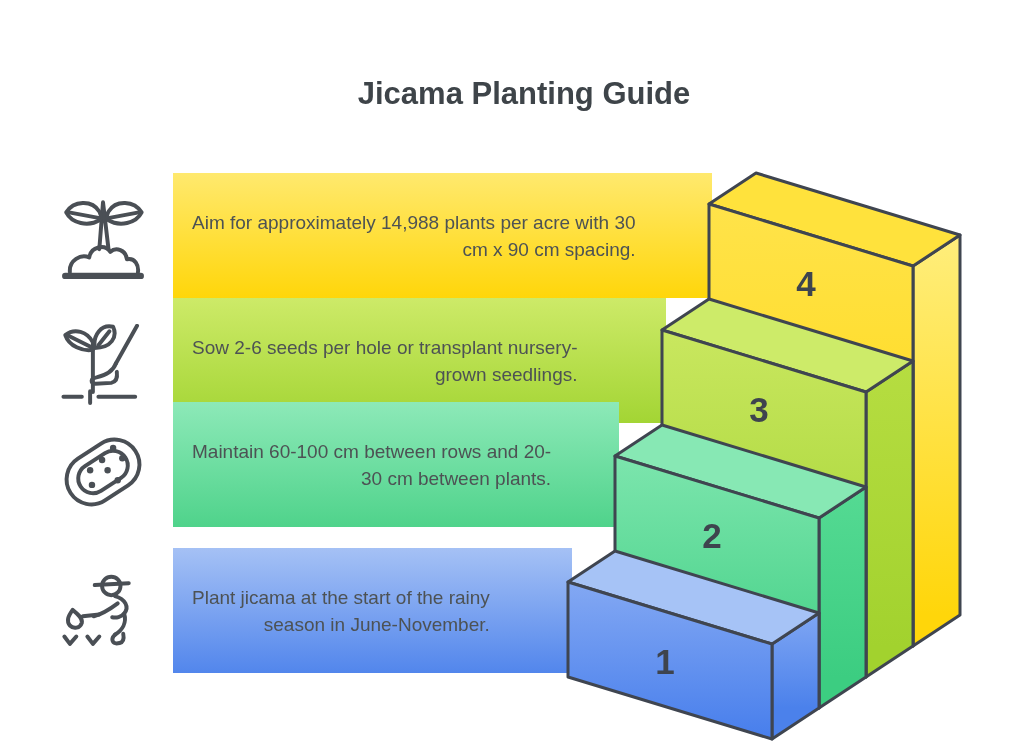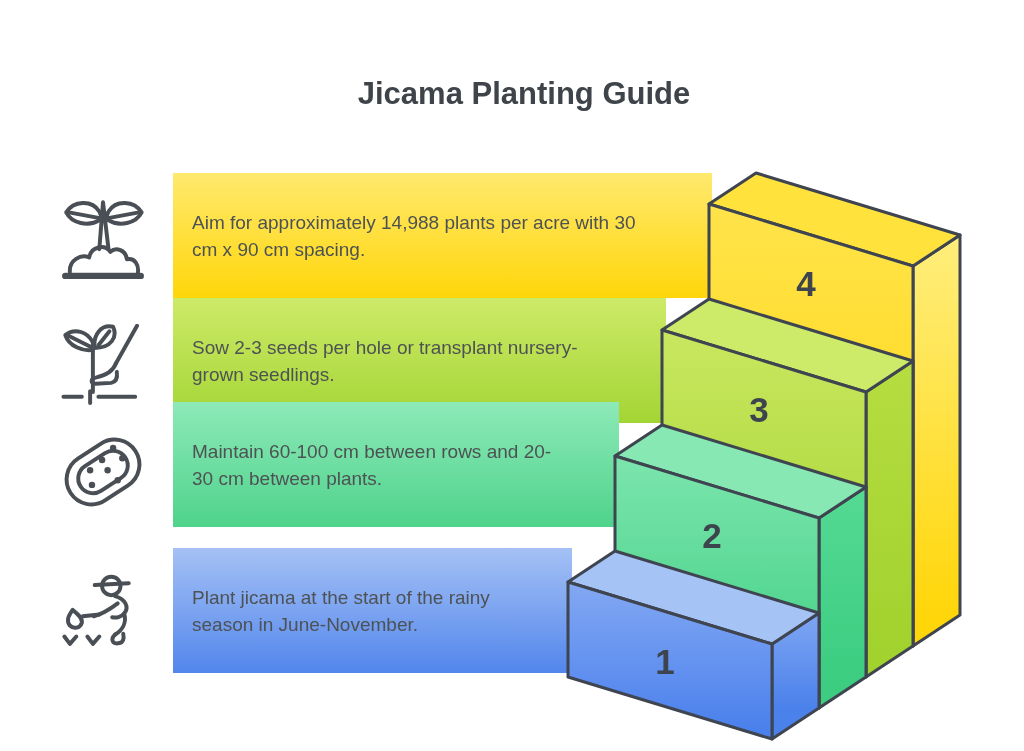--- a/index.html
+++ b/index.html
@@ -8,21 +8,21 @@
   .title{position:absolute;top:64px;left:0;width:100%;text-align:center;margin:12px;
          font-size:31px;font-weight:700;color:var(--title-color);}
   .row{position:absolute;left:0;width:1024px;height:125px;}
   .row.r1{top:173px}.row.r2{top:298px}.row.r3{top:402px}.row.r4{top:548px}
   .iconwrap{position:absolute;left:57px;width:92px;height:92px;}
   .r1 .iconwrap{top:21px}.r2 .iconwrap{top:26px}.r3 .iconwrap{top:24px}.r4 .iconwrap{top:26px}
   .icon{width:100%;height:100%;}
   .icon path,.icon line,.icon rect,.icon circle{stroke:var(--icon-stroke);stroke-width:4.3;
         fill:none;stroke-linecap:round;stroke-linejoin:round;}
   .icon .dot{fill:var(--icon-stroke);stroke:none;}
-  .band{position:absolute;left:173px;top:0;height:125px;display:flex;align-items:center;}
+  .band{position:absolute;left:173px;top:0;height:125px;display:flex;align-items:center;text-align:right;}
   .r1 .band{width:539px}.r2 .band{width:493px}.r3 .band{width:446px}.r4 .band{width:399px}
   .band p{margin:0;padding-left:19px;font-size:19px;line-height:27px;color:var(--text-color);
           white-space:pre-line;}
   #stairs{position:absolute;left:0;top:0;pointer-events:none;}
   .stair-num{font-family:"Liberation Sans",sans-serif;font-size:35px;font-weight:700;
              fill:var(--number-color);}
 </style>
 </head>
 <body>
 
@@ -55,21 +55,21 @@
         <path d="M39,28 C28,30 13,24 9,12 C19,4 33,8 39,20 Z"></path>
         <path d="M13,13 L37,25"></path>
         <path d="M41,26 C39,12 48,0 61,3 C66,14 59,26 41,26 Z"></path>
         <path d="M45,23 L57,8"></path>
         <path d="M87,2 L64,43"></path>
         <path d="M64,43 C61,51 52,56 43,58 C36,59 36,65 42,65 L59,64 C64,63 66,59 65,52"></path>
         <path d="M7,79 L27,79 M36,73 L36,86 M45,79 L85,79"></path>
       </svg>
     </div>
     <div class="band" style="background: linear-gradient(rgb(205, 234, 104), rgb(163, 213, 52));">
-      <p>Sow 2-3 seeds per hole or transplant nursery-
+      <p>Sow 2-6 seeds per hole or transplant nursery-
 grown seedlings.</p>
     </div>
   </div>
 
   <div class="row r3">
     <div class="iconwrap">
       <svg class="icon" viewBox="0 0 100 100">
         <g transform="rotate(-33 50 50)">
           <rect x="8" y="23" width="84" height="54" rx="27"></rect>
           <rect x="21" y="34" width="58" height="32" rx="16"></rect>

